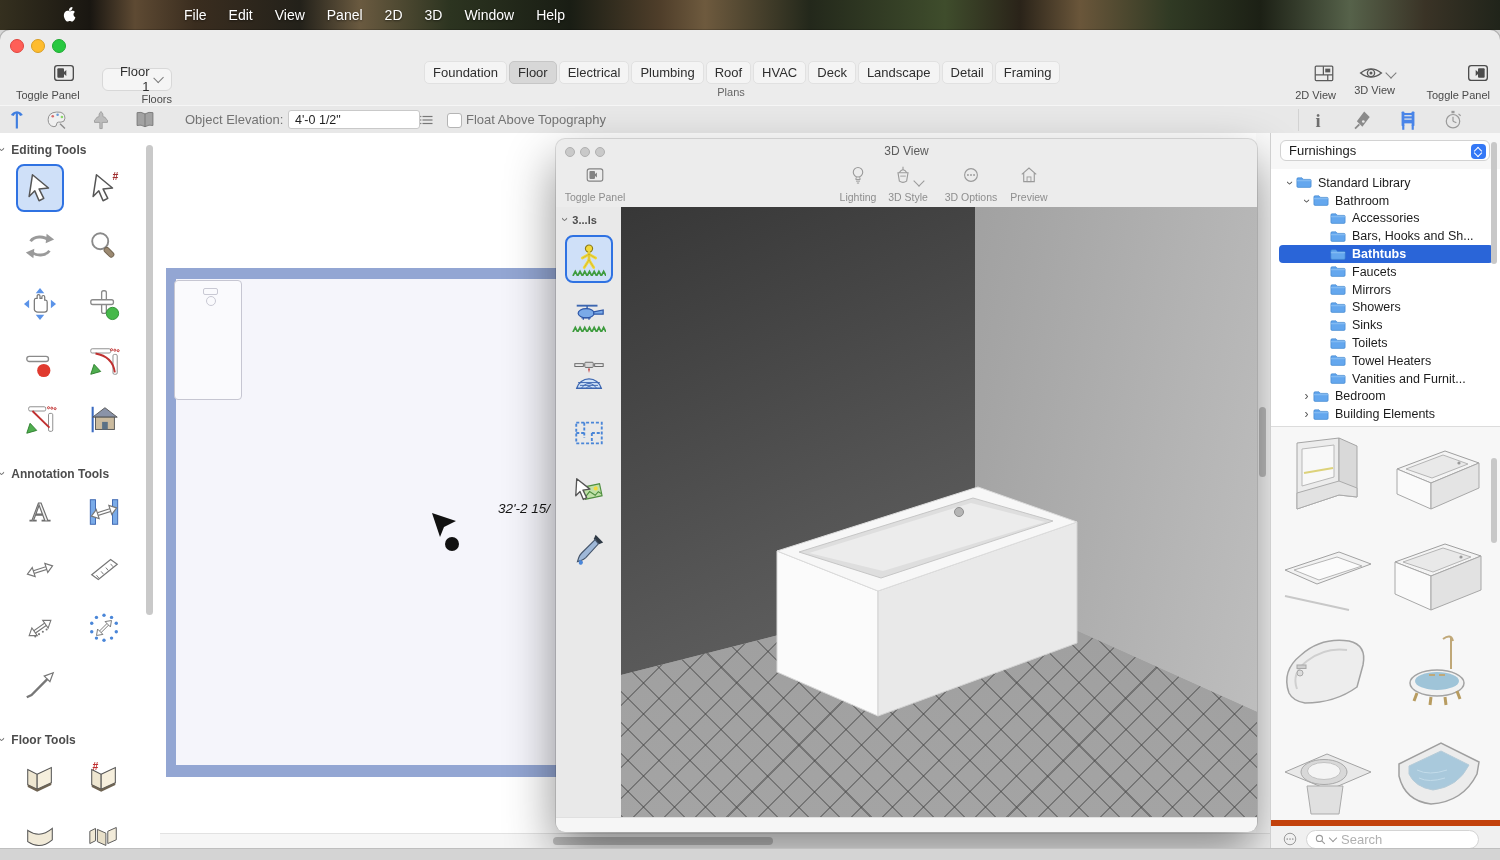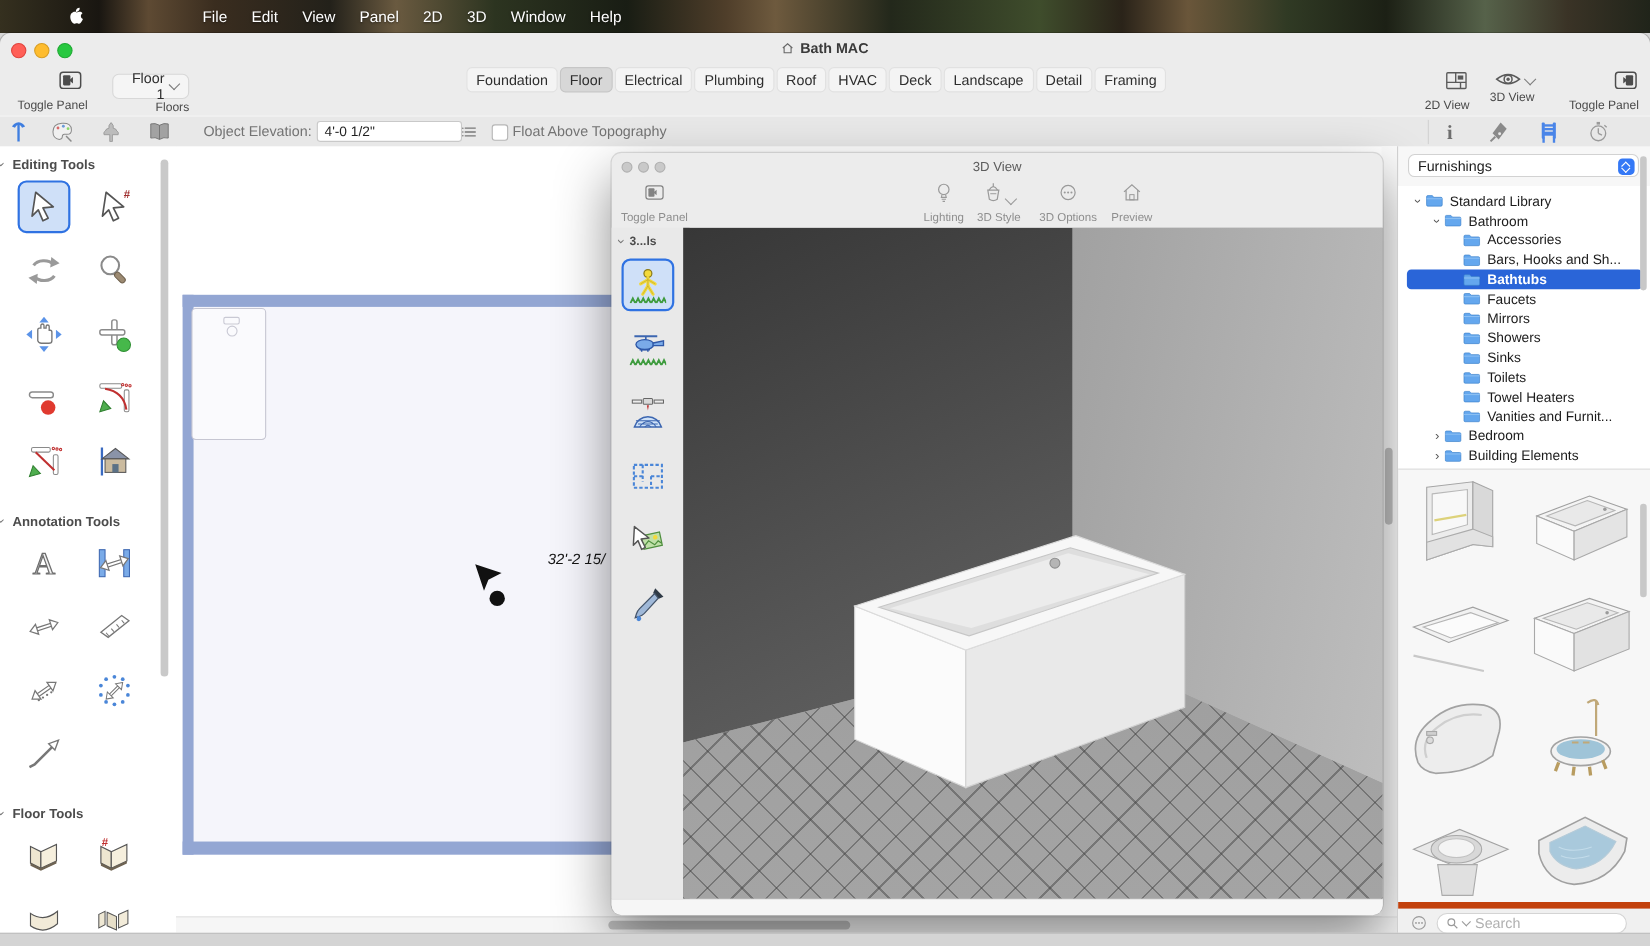--- a/index.html
+++ b/index.html
@@ -517,25 +517,20 @@
         <div class="menu-item">Help</div>
       </div>
   </div>
 
   <div class="window">
 
     <div class="titlebar">
       <div class="light l-red"></div>
       <div class="light l-yel"></div>
       <div class="light l-grn"></div>
-      <div class="wtitle">
-        <svg width="12" height="12" viewBox="0 0 36 36">
-            <path d="M5 17 L18 5.5 L31 17 M8.5 14.5 V30 H27.5 V14.5" fill="none" stroke="#666" stroke-width="3"></path>
-          </svg><span>Bath MAC</span>
-      </div>
     </div>
 
     <div class="main-toolbar">
       <div class="tbtn" style="left:16px;top:5px;width:60px;">
         <svg width="24" height="20" viewBox="0 0 36 30">
             <use href="#sym-panel-left"></use>
           </svg>
         <div class="lab">Toggle Panel</div>
       </div>
       <div class="tbtn" style="left:102px;top:4px;width:70px;">
@@ -552,20 +547,21 @@
           <div class="ptab active">Floor</div>
           <div class="ptab">Electrical</div>
           <div class="ptab">Plumbing</div>
           <div class="ptab">Roof</div>
           <div class="ptab">HVAC</div>
           <div class="ptab">Deck</div>
           <div class="ptab">Landscape</div>
           <div class="ptab">Detail</div>
           <div class="ptab">Framing</div>
         </div>
+      <div class="plans-label">Plans</div>
 
       <div class="tbtn" style="left:1278px;top:5px;width:58px;">
         <svg width="24" height="20" viewBox="0 0 36 32">
             <use href="#sym-2d-view"></use>
           </svg>
         <div class="lab">2D View</div>
       </div>
       <div class="tbtn" style="left:1337px;top:5px;width:58px;">
         <svg width="26" height="18" viewBox="0 0 36 26" style="vertical-align:middle">
             <use href="#sym-eye"></use>

